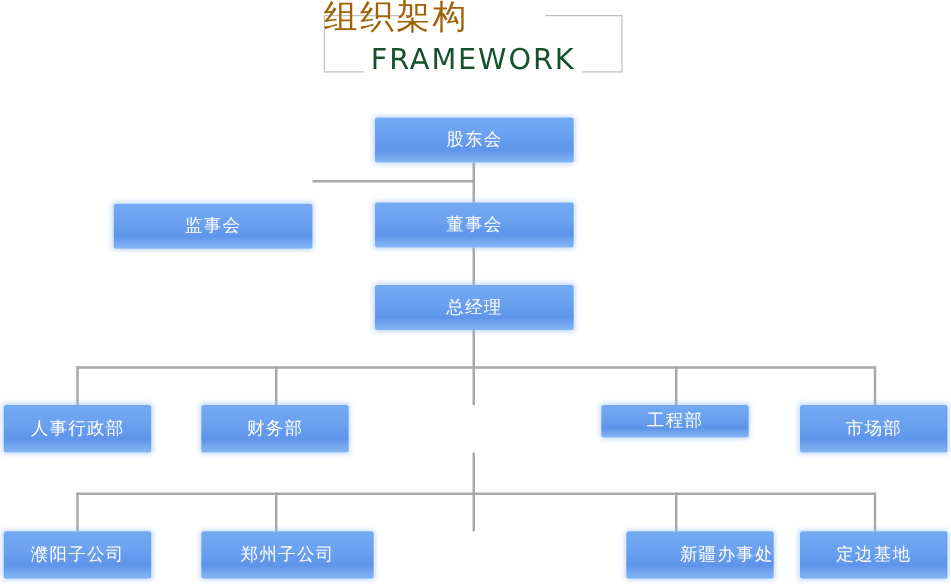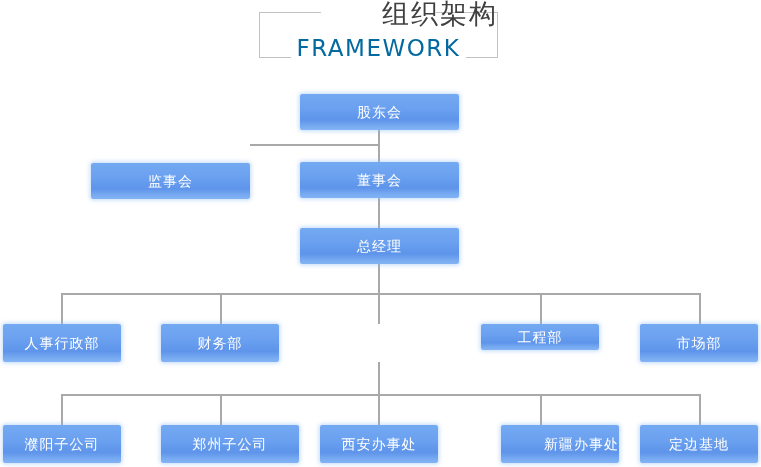--- a/index.html
+++ b/index.html
@@ -40,36 +40,36 @@
   .frame-bot-left   { left: 0px;   top: 54px; width: 32px;  height: 1px; }
   .frame-bot-right  { left: 207px; top: 54px; width: 32px;  height: 1px; }
   .frame-edge-left  { left: 0px;   top: 9px;  width: 1px;   height: 46px; }
   .frame-edge-right { left: 238px; top: 9px;  width: 1px;   height: 46px; }
 
   .title-cn {
     position: absolute;
     left: 0;
     top: -4px;
     width: 239px;
-    text-align: right;
+    text-align: left;
     font-size: 27px;
     line-height: 30px;
-    color: #404040;
+    color: #a16207;
     letter-spacing: 2px;
     white-space: nowrap;
   }
   .title-en {
     position: absolute;
     left: 0;
     top: 32px;
     width: 239px;
     text-align: center;
     font-size: 23px;
     line-height: 26px;
-    color: #0369a1;
+    color: #14532d;
     letter-spacing: 1.5px;
     white-space: nowrap;
   }
 
   
   .conn {
     position: absolute;
     background: #a9a9a9;
   }
   .conn-v { width: 2px; }
@@ -168,23 +168,20 @@
   <div class="node" style="left:640px; top:324px; width:118px; height:38px;">
     <span class="node-label">市场部</span>
   </div>
 
   <div class="node" style="left:3px; top:425px; width:118px; height:38px;">
     <span class="node-label">濮阳子公司</span>
   </div>
   <div class="node" style="left:161px; top:425px; width:138px; height:38px;">
     <span class="node-label">郑州子公司</span>
   </div>
-  <div class="node" style="left:320px; top:425px; width:118px; height:38px;">
-    <span class="node-label">西安办事处</span>
-  </div>
   <div class="node" style="left:501px; top:425px; width:118px; height:38px;justify-content:flex-end;">
     <span class="node-label">新疆办事处</span>
   </div>
   <div class="node" style="left:640px; top:425px; width:118px; height:38px;">
     <span class="node-label">定边基地</span>
   </div>
 
 </div>
 
 </body></html>

